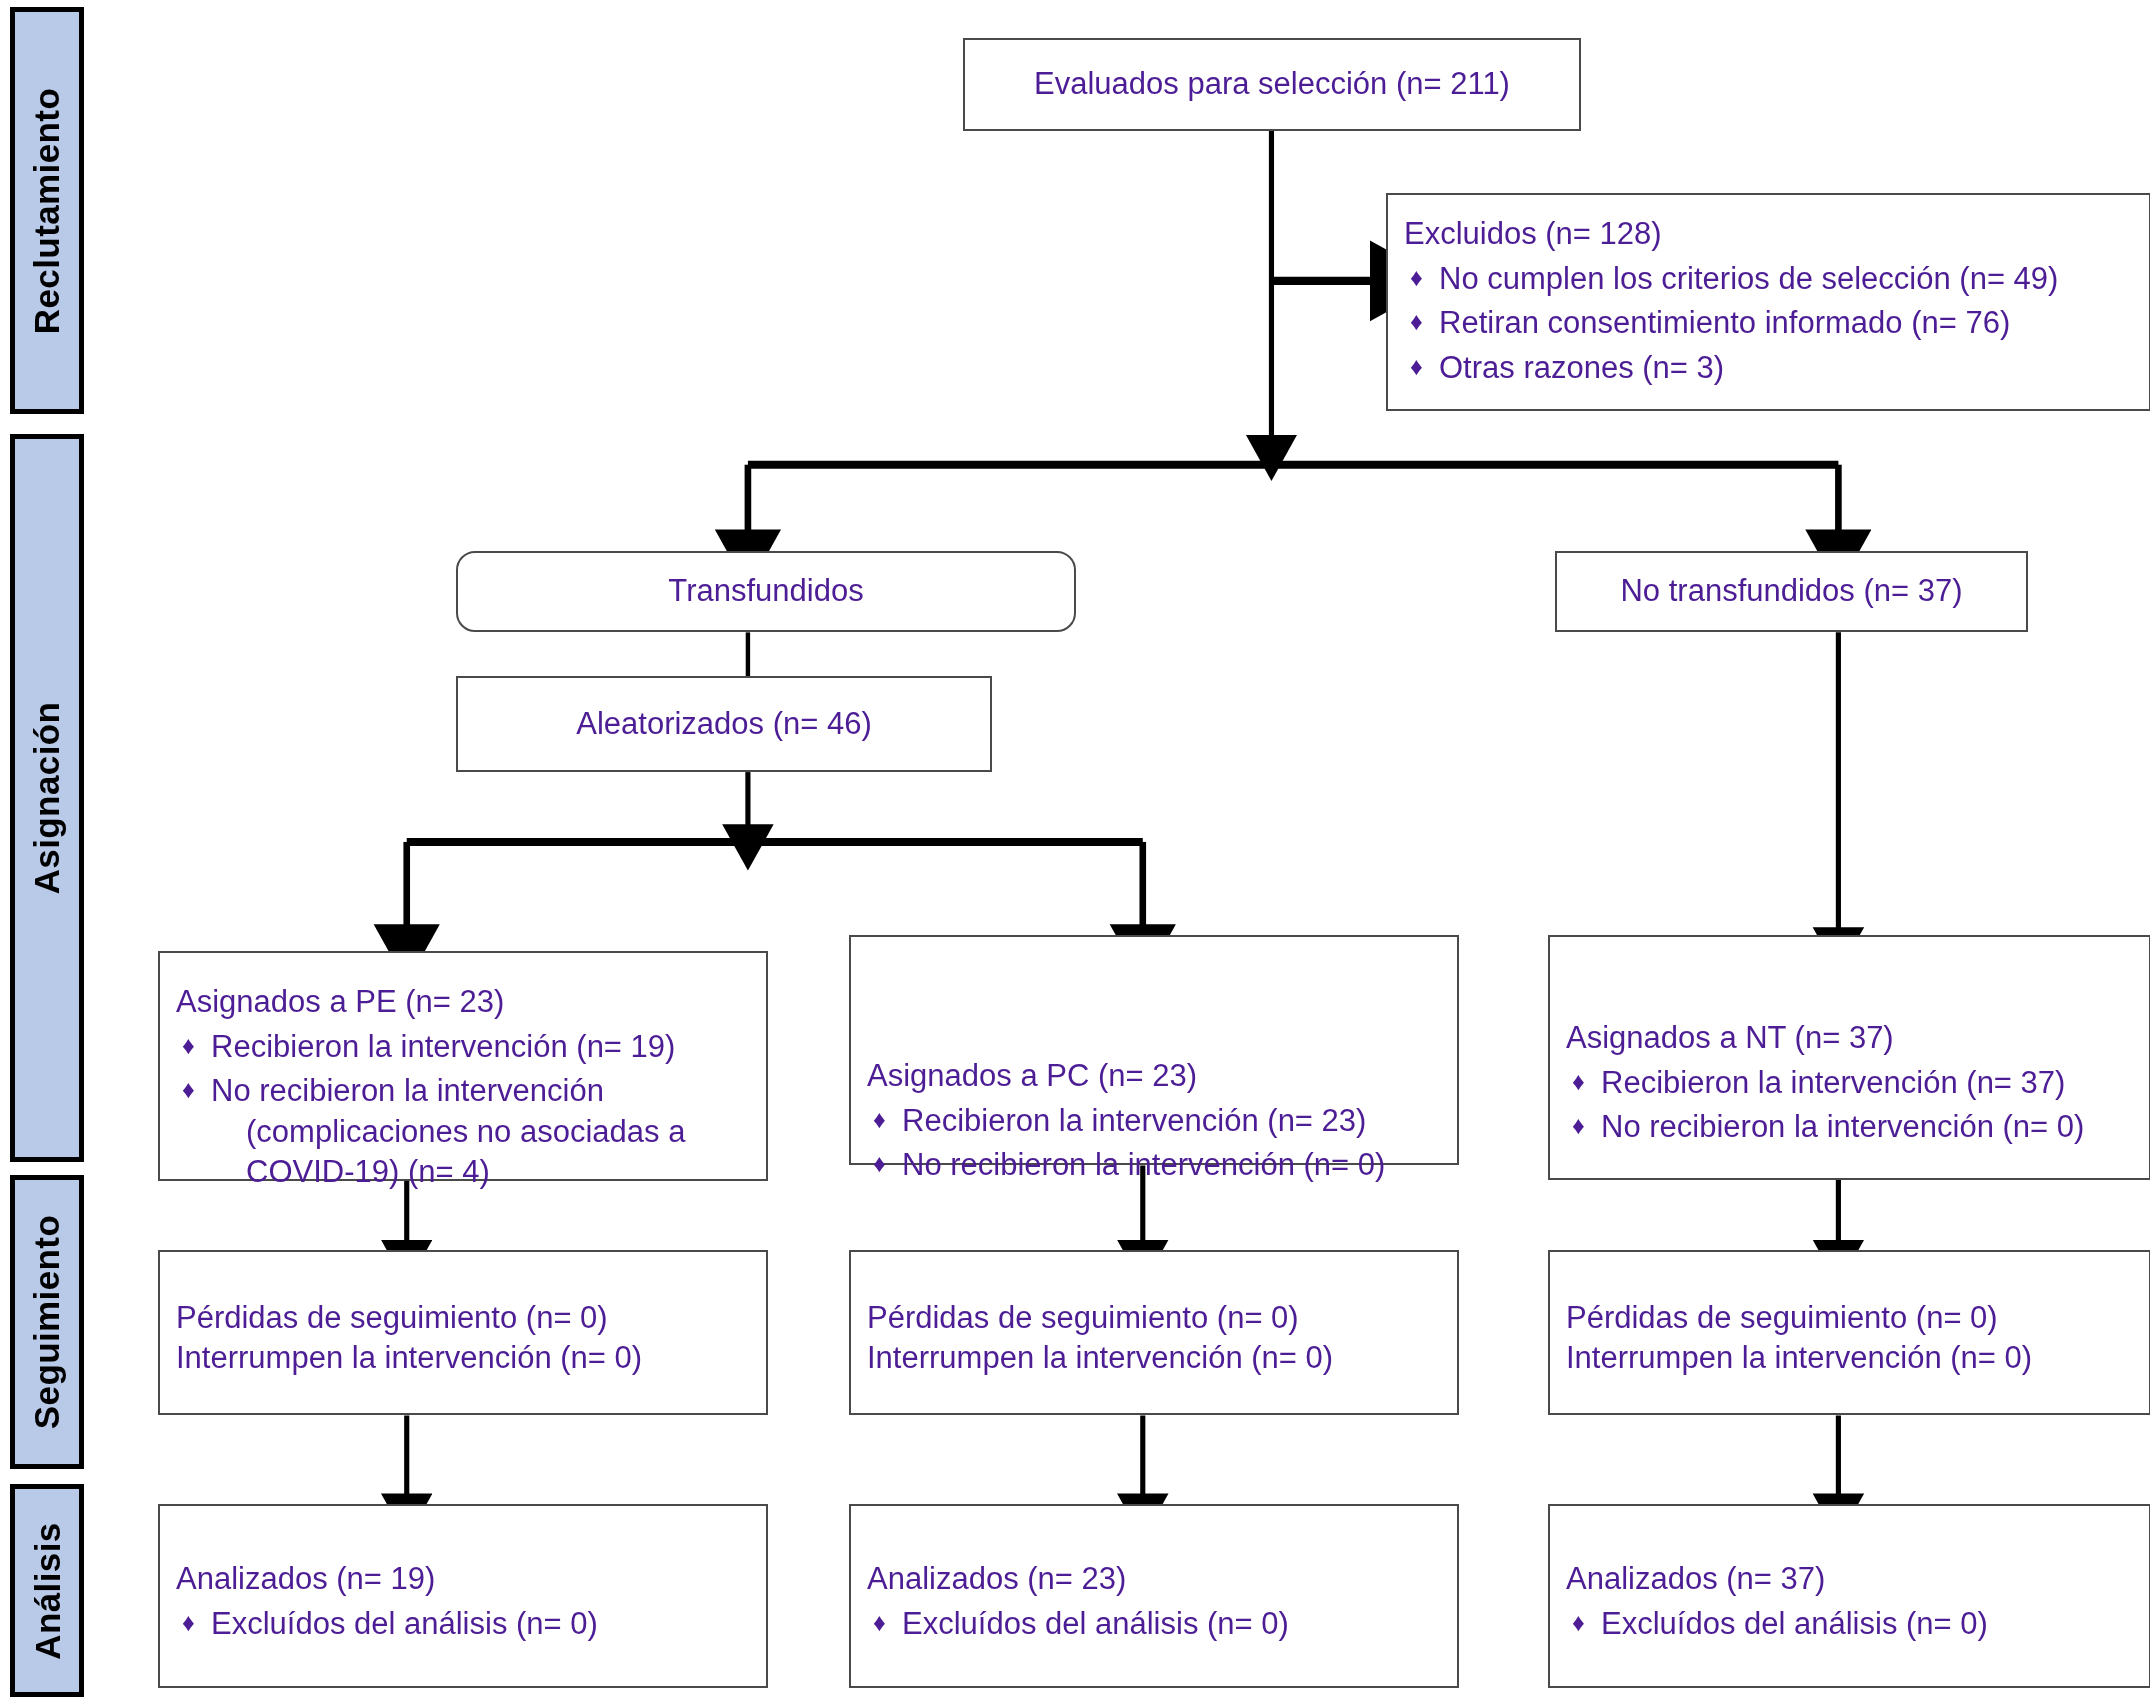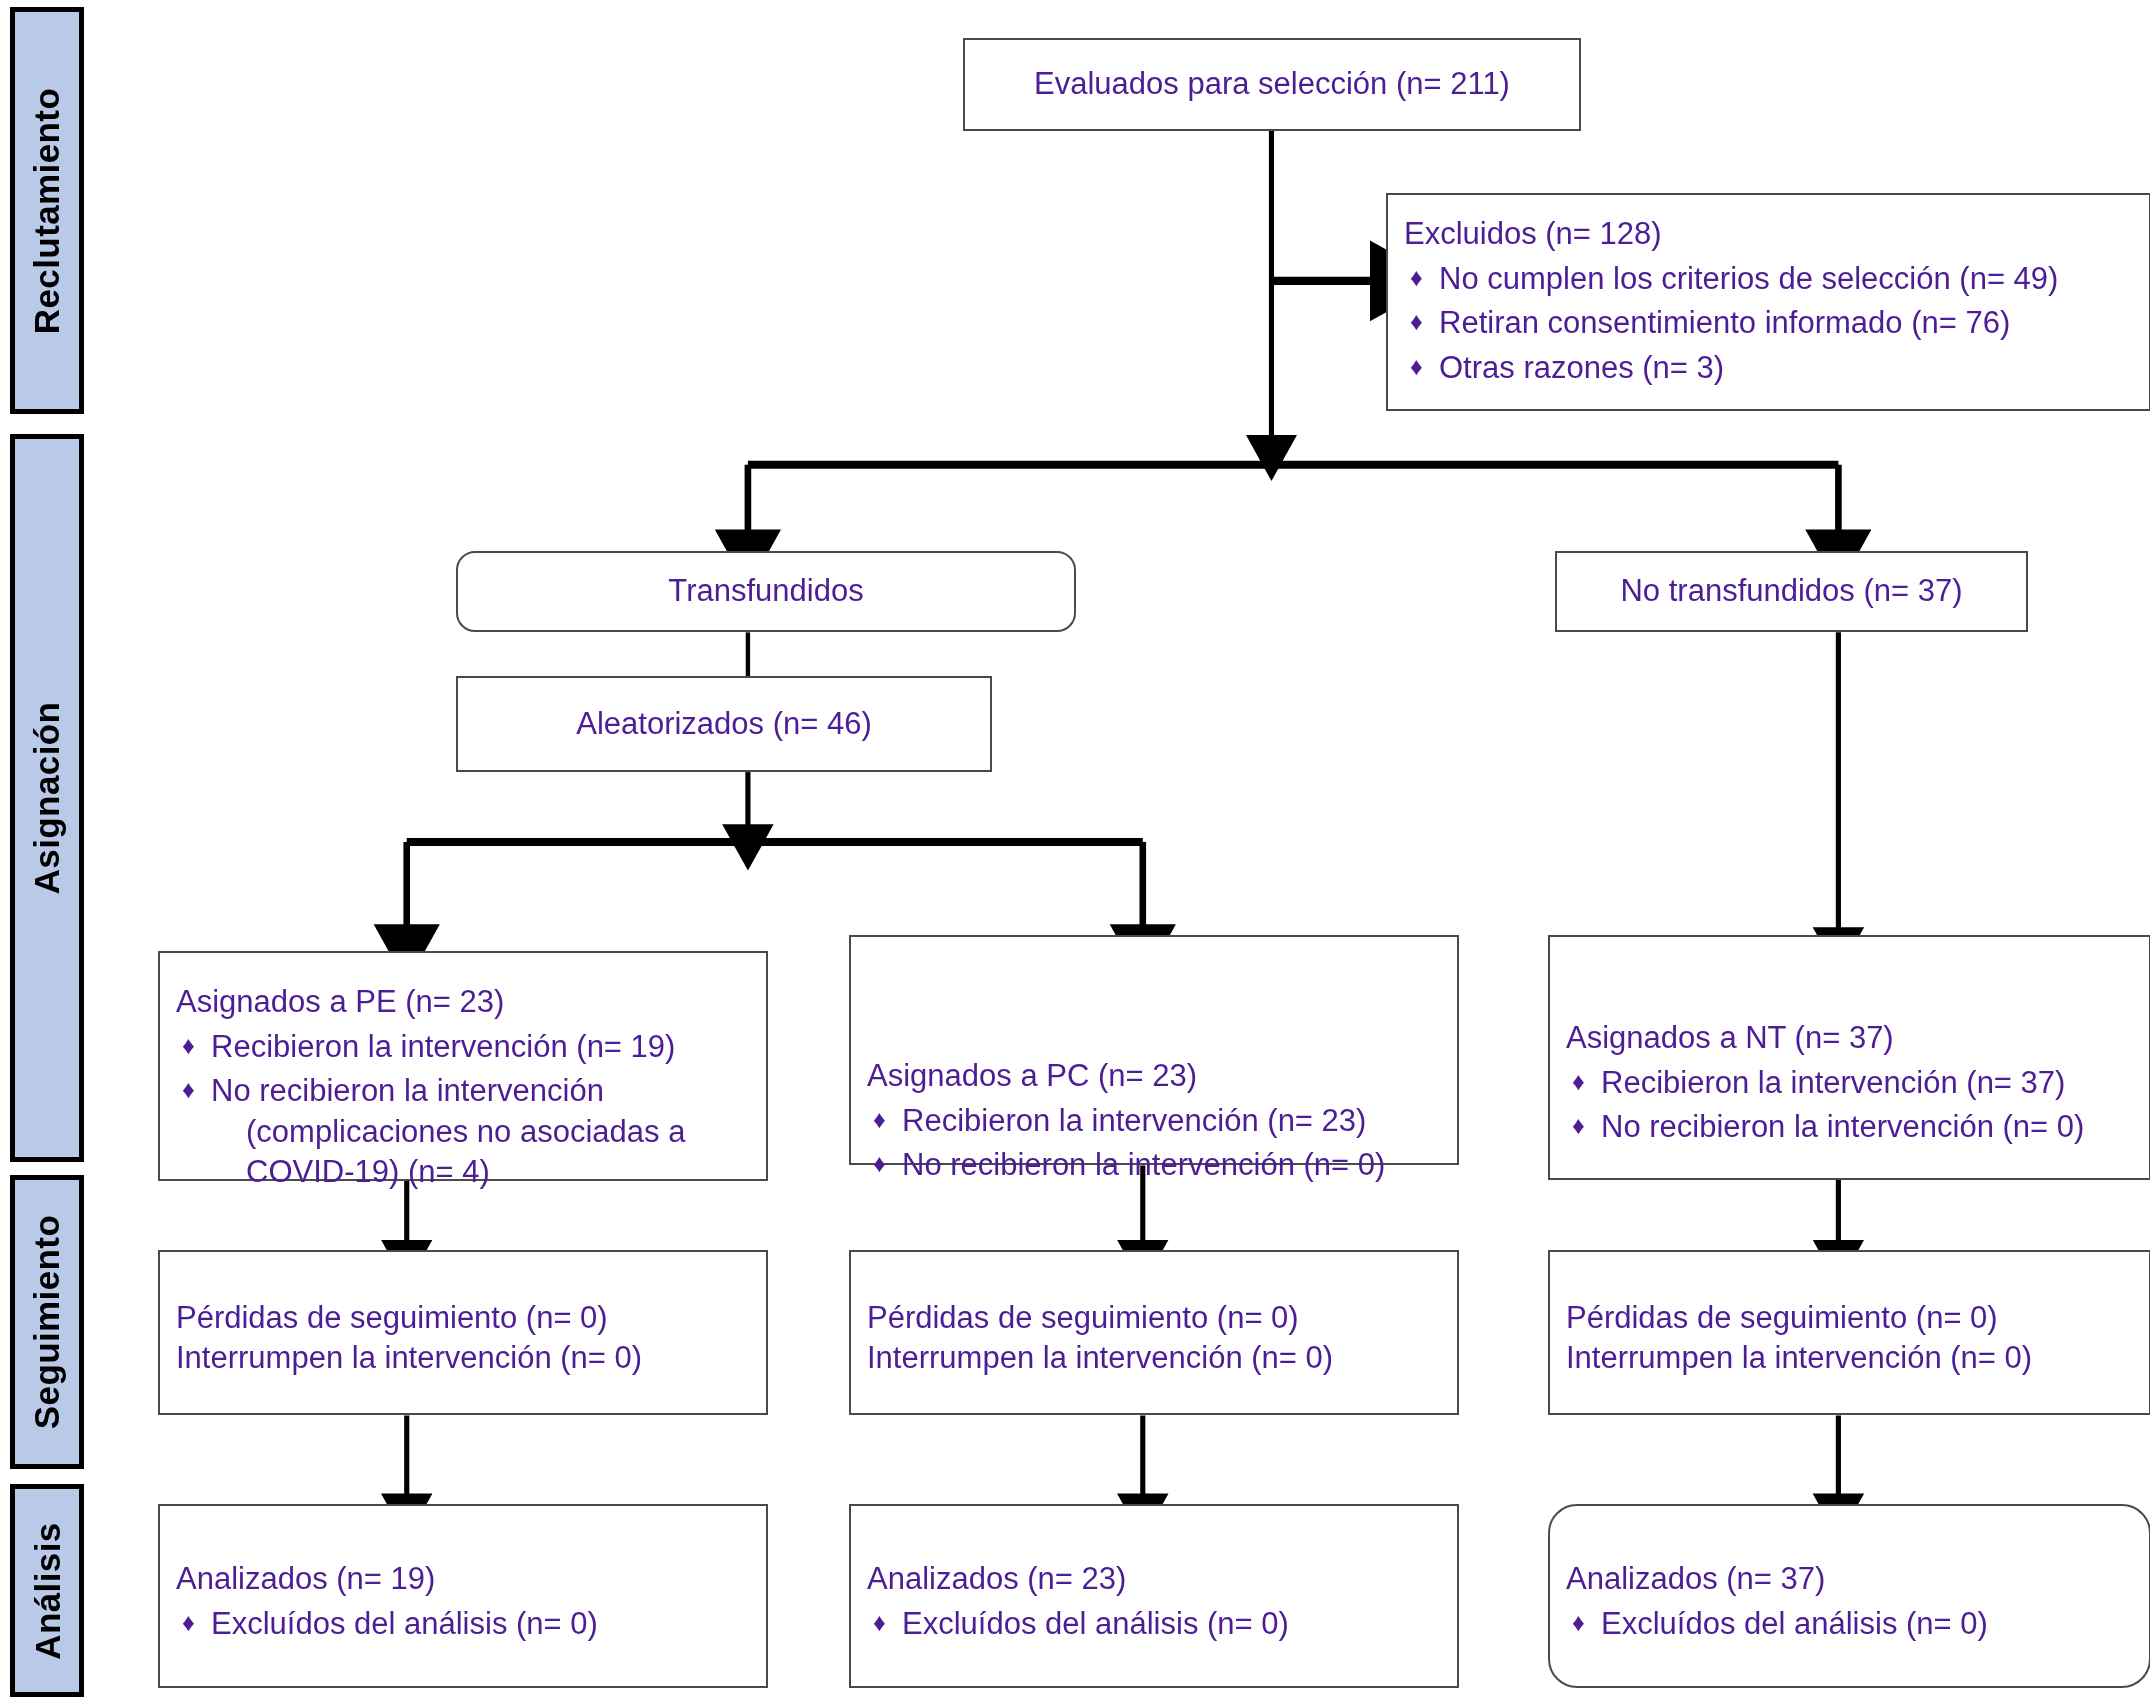--- a/index.html
+++ b/index.html
@@ -250,21 +250,21 @@
   <div class="node padded" style="left:849px; top:1504px; width:610px; height:184px; padding-top:53px;">
     <span class="node-title">Analizados (n= 23)</span>
     <ul class="bullets">
       <li>
         <span class="dia">♦</span>
         <span>Excluídos del análisis (n= 0)</span>
       </li>
     </ul>
   </div>
 
-  <div class="node padded" style="left:1548px; top:1504px; width:603px; height:184px; padding-top:53px;border-radius:29px;">
+  <div class="node padded" style="left:1548px; top:1504px; width:603px; height:184px; padding-top:53px;">
     <span class="node-title">Analizados (n= 37)</span>
     <ul class="bullets">
       <li>
         <span class="dia">♦</span>
         <span>Excluídos del análisis (n= 0)</span>
       </li>
     </ul>
   </div>
 
 </div>

